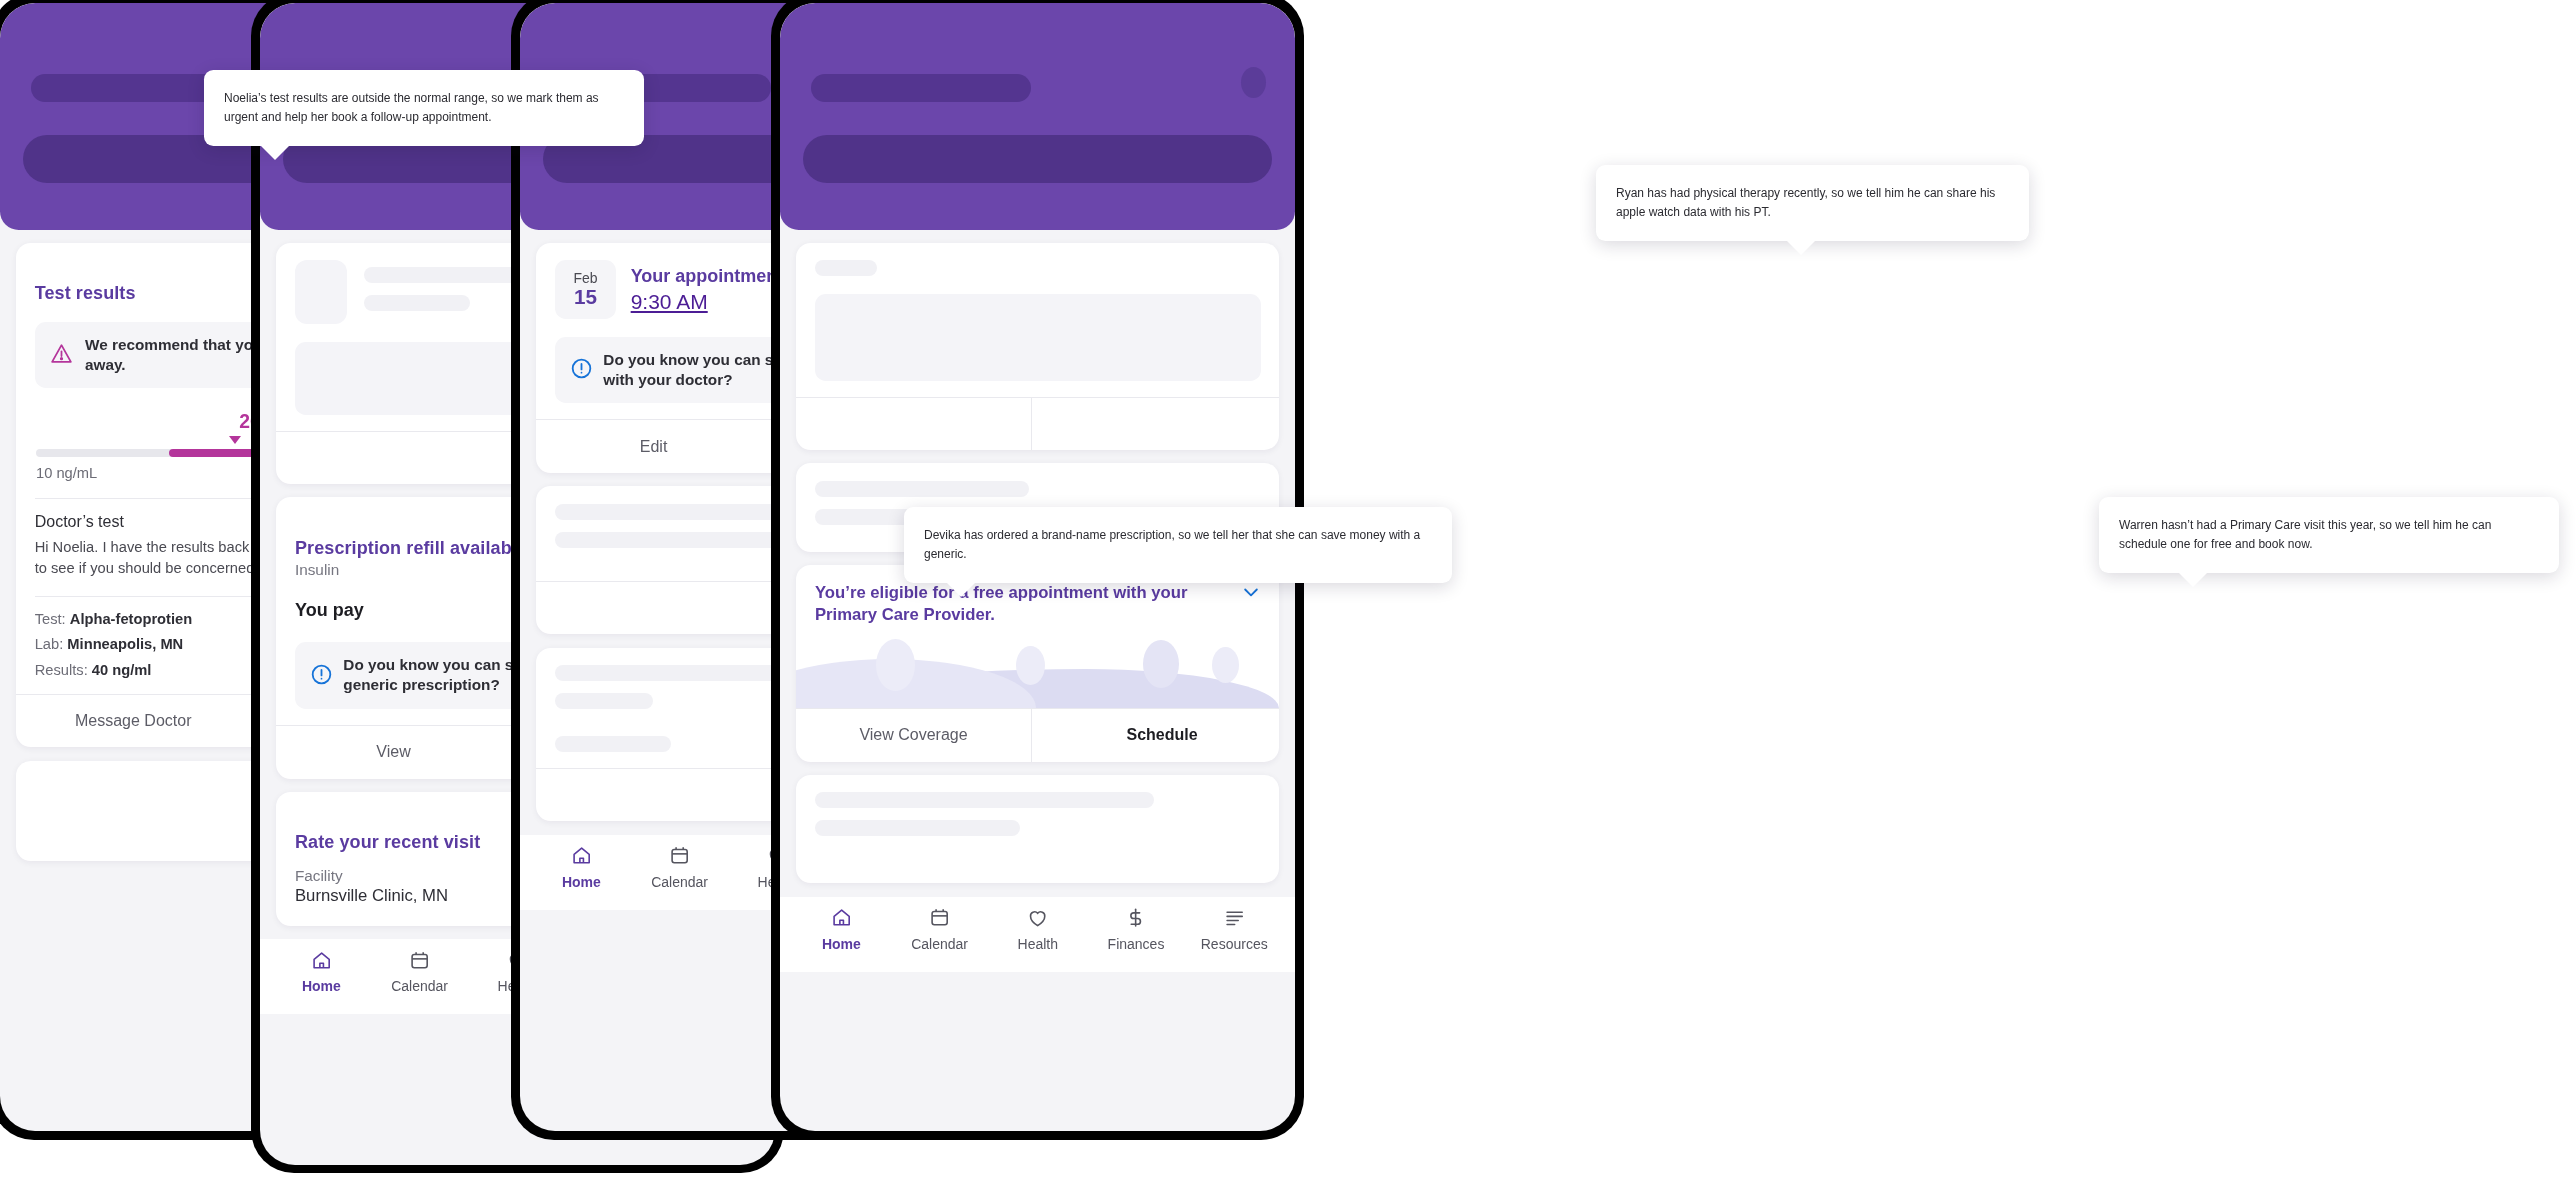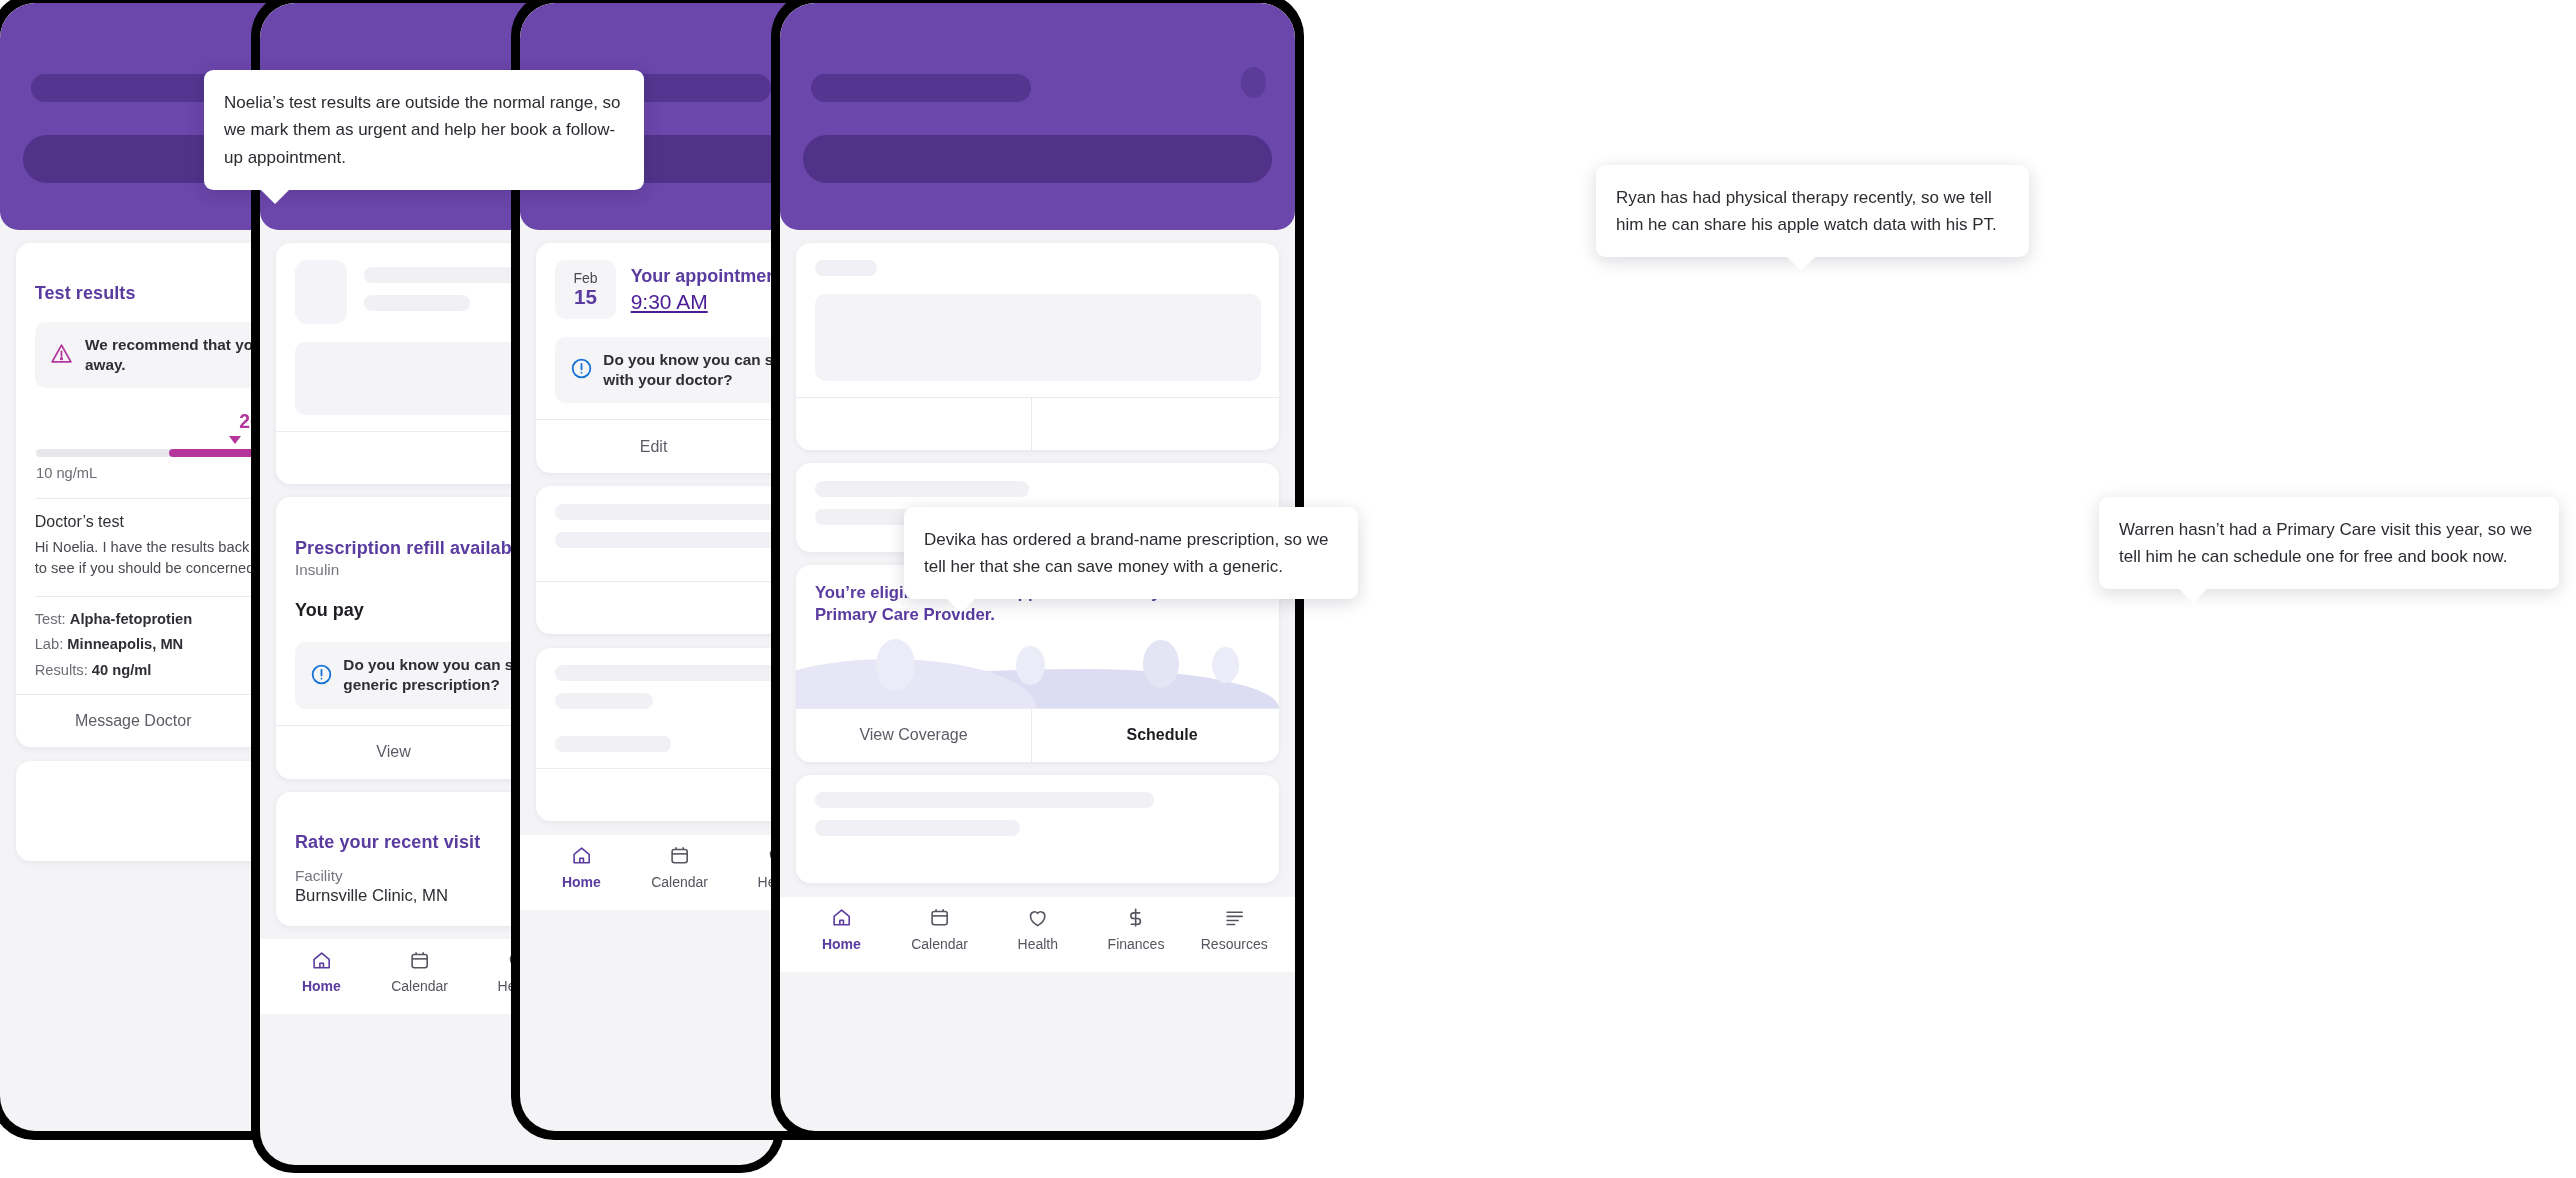--- a/index.html
+++ b/index.html
@@ -176,21 +176,21 @@
   .tab span.lbl { font-size: 14px; color:#55555f; }
   .tab.active span.lbl { color:#5a3ba0; font-weight:700; }
 
   
   .tooltip {
     position: absolute;
     background: #fff;
     border-radius: 9.3px;
     box-shadow: 0 4px 17.3px rgba(25,20,50,0.16);
     padding: 18.7px 20px;
-    font-size: 17px;
+    font-size: 12px;
     line-height: 1.62;
     color: #2b2b31;
     z-index: 50;
   }
   .tooltip .tail {
     position:absolute; bottom: -14px;
     width: 0; height: 0;
     border-left: 14.7px solid transparent;
     border-right: 14.7px solid transparent;
     border-top: 14.7px solid #fff;
@@ -660,21 +660,21 @@
       </div>
 
     </div>
   </div>
 
   <div class="tooltip" style="left:204px; top:70px; width:440px;">
     <span>Noelia’s test results are outside the normal range, so we mark them as urgent and help her book a follow-up appointment.</span>
     <div class="tail" style="left:57px;"></div>
   </div>
 
-  <div class="tooltip" style="left:904px; top:507px; width:454px;">
+  <div class="tooltip" style="left:904px; top:507px; width:548px;">
     <span>Devika has ordered a brand-name prescription, so we tell her that she can save money with a generic.</span>
     <div class="tail" style="left:43px;"></div>
   </div>
 
   <div class="tooltip" style="left:1596px; top:165px; width:433px;">
     <span>Ryan has had physical therapy recently, so we tell him he can share his apple watch data with his PT.</span>
     <div class="tail" style="left:191px;"></div>
   </div>
 
   <div class="tooltip" style="left:2099px; top:497px; width:460px;">

